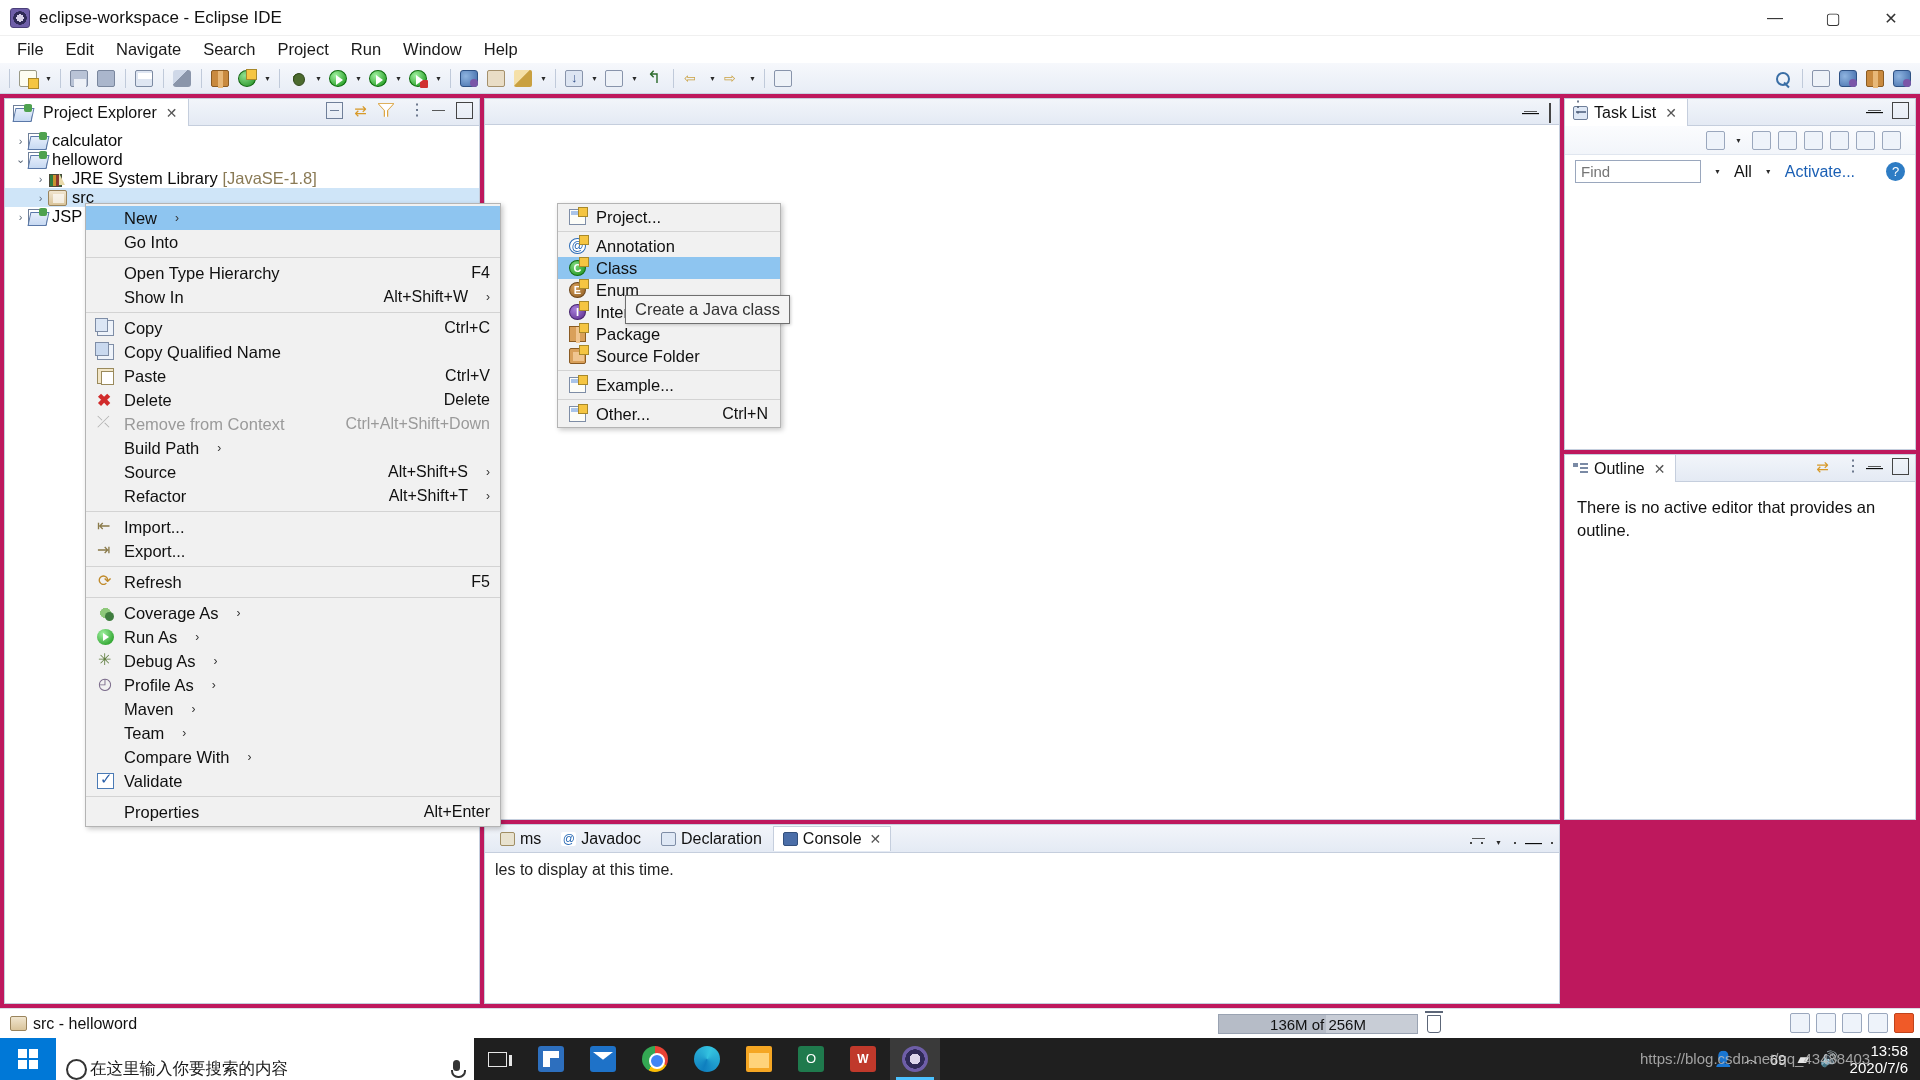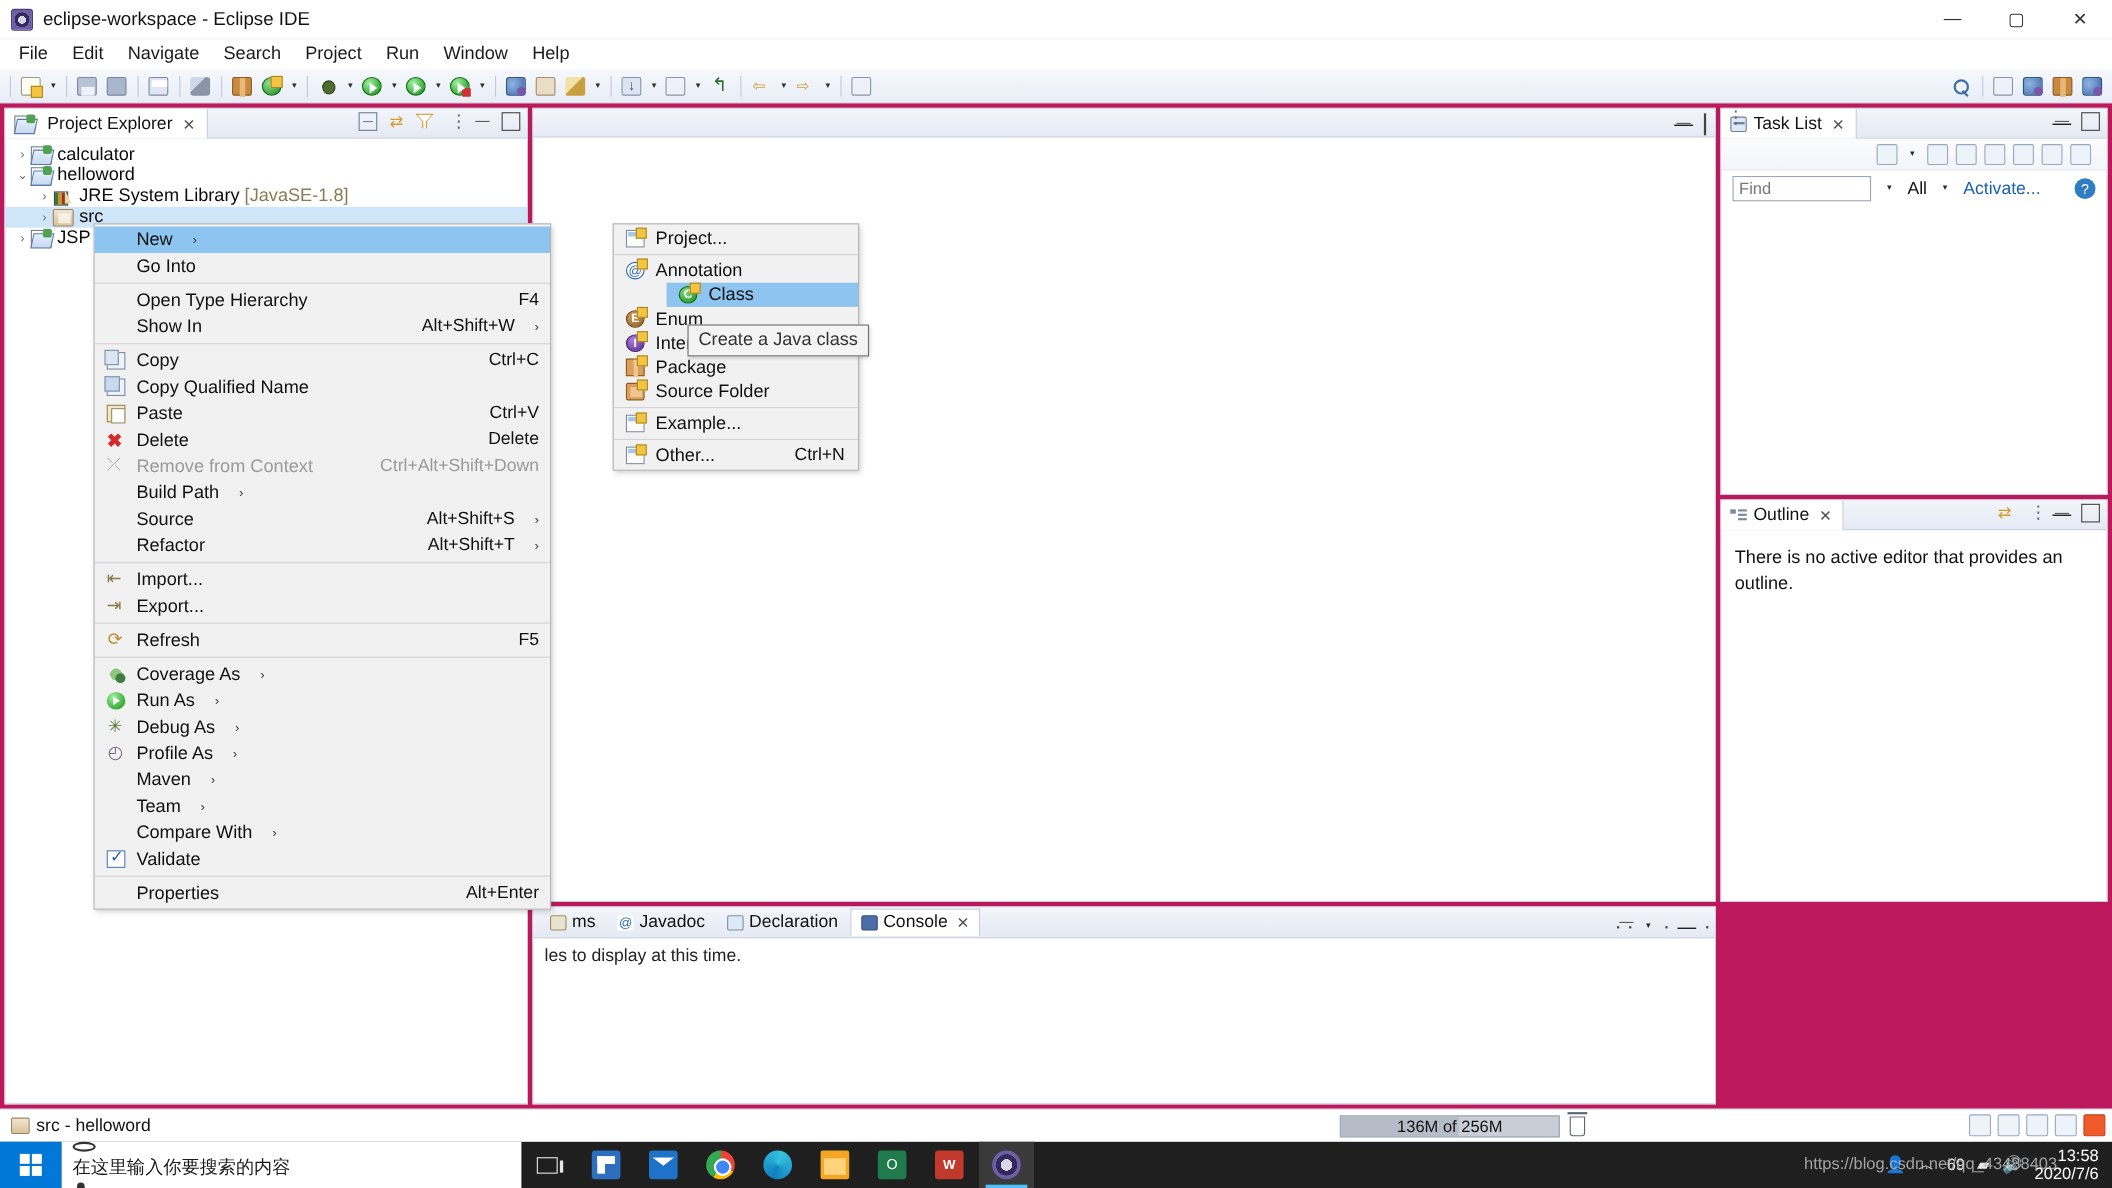--- a/index.html
+++ b/index.html
@@ -320,21 +320,21 @@
   .submenu {
     position:absolute; left:557px; top:203px; width: 224px;
     background:#f1f1f1; border:1px solid #b4b4b4;
     box-shadow: 2px 2px 5px rgba(0,0,0,.22);
     padding:2px 0; z-index: 60;
   }
   .smi {
     position:relative; height: 22px; display:flex; align-items:center;
     font-size:16.5px; color:#101010; padding-left:38px; padding-right:12px;
   }
-  .smi.sel { background:#8ec5f0;margin-left:48px; }
+  .smi.sel { background:#8ec5f0; }
   .smi .sc { margin-left:auto; font-size:16px; color:#101010; }
   .smi .smic { position:absolute; left:11px; top:3px; width:17px; height:16px; }
 
   .smic.newdoc { background:#fdfdf8; border:1px solid #7e8da6; }
   .smic.newdoc::before { content:""; position:absolute; left:1px; top:1px; width:10px; height:4px; background:#a9c4e8; }
   .smic.newdoc::after { content:""; position:absolute; right:-3px; top:-3px; width:8px; height:8px; background:#f5c542; border:1px solid #a8892a; }
   .smic.anno { border-radius:50%; background:#fff; border:1.5px solid #2a6ab5; color:#2a6ab5; font-size:12px; text-align:center; line-height:14px; }
   .smic.anno::before { content:"@"; }
   .smic.anno::after { content:""; position:absolute; right:-4px; top:-4px; width:8px; height:8px; background:#f5c542; border:1px solid #a8892a; }
   .smic.cls { border-radius:50%; background: radial-gradient(circle at 35% 30%, #7fd97f, #178c17); border:1px solid #0f6b0f; color:#fff; font-size:11px; text-align:center; line-height:15px; }
@@ -371,21 +371,21 @@
   }
   .start .logo {
     width:20px; height:20px;
     background:
       linear-gradient(#fff,#fff) left 0 top 0/9px 9px no-repeat,
       linear-gradient(#fff,#fff) right 0 top 0/9px 9px no-repeat,
       linear-gradient(#fff,#fff) left 0 bottom 0/9px 9px no-repeat,
       linear-gradient(#fff,#fff) right 0 bottom 0/9px 9px no-repeat;
   }
   .tb-search {
-    width:418px; height:42px; background:#fff; display:flex; align-items:flex-start; gap:3px; padding:0 10px;flex-direction:column;
+    width:418px; height:42px; background:#fff; display:flex; align-items:flex-end; gap:3px; padding:0 10px;
   }
   .tb-search .circ { width:21px; height:21px; border:2px solid #333; border-radius:50%; }
   .tb-search .ph { flex:1; font-size:16.5px; color:#1a1a1a; }
   .tb-search .mic { width:15px; height:20px; position:relative; }
   .tb-search .mic::before { content:""; position:absolute; left:4px; top:0; width:7px; height:11px; border-radius:4px; background:#333; }
   .tb-search .mic::after { content:""; position:absolute; left:2px; top:10px; width:11px; height:6px; border:2px solid #333; border-top:none; border-radius:0 0 7px 7px; }
   .tb-taskview { width:46px; height:42px; display:flex; align-items:center; justify-content:center; }
   .tb-taskview .tv { width:19px; height:15px; border:1.8px solid #e6e6e6; position:relative; }
   .tb-taskview .tv::after { content:""; position:absolute; right:-6px; top:2px; width:3px; height:11px; background:#e6e6e6; }
   .tbapps { display:flex; align-items:center; gap:2px; margin-left:6px; }

